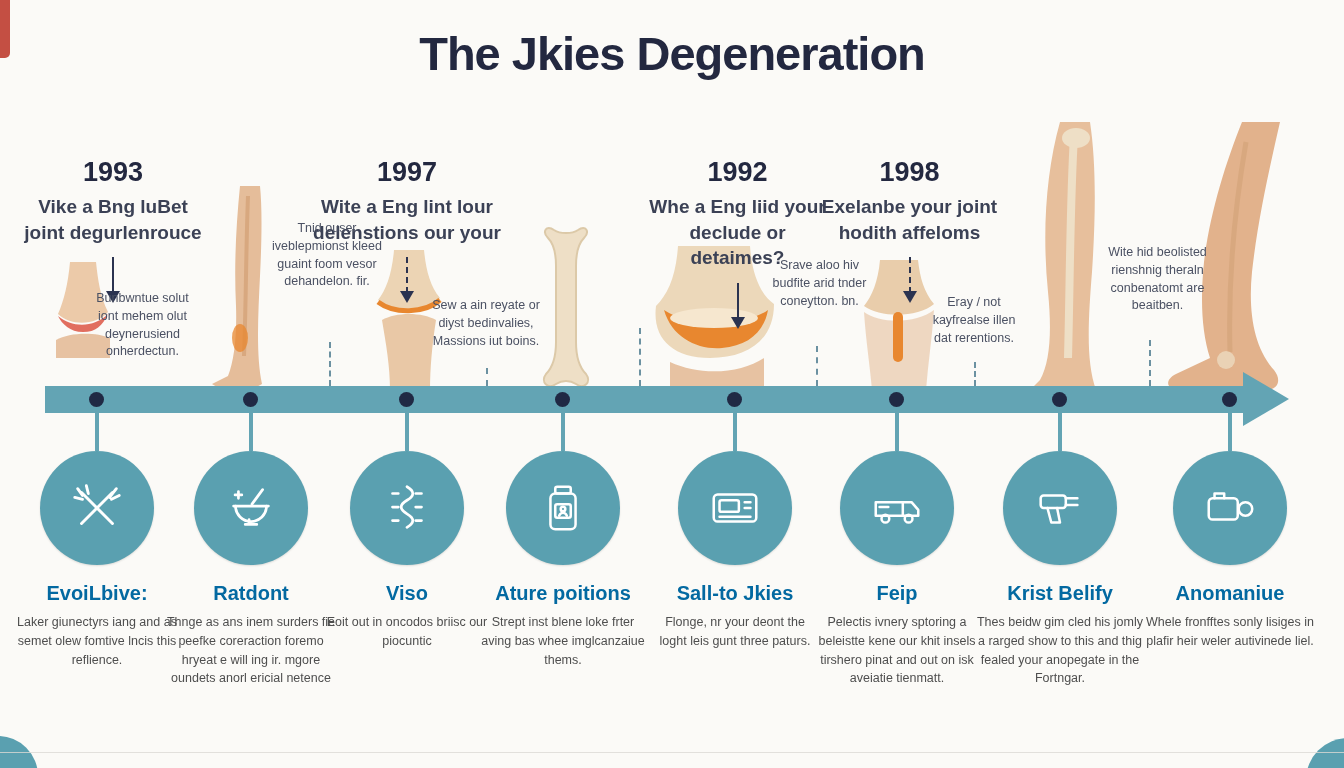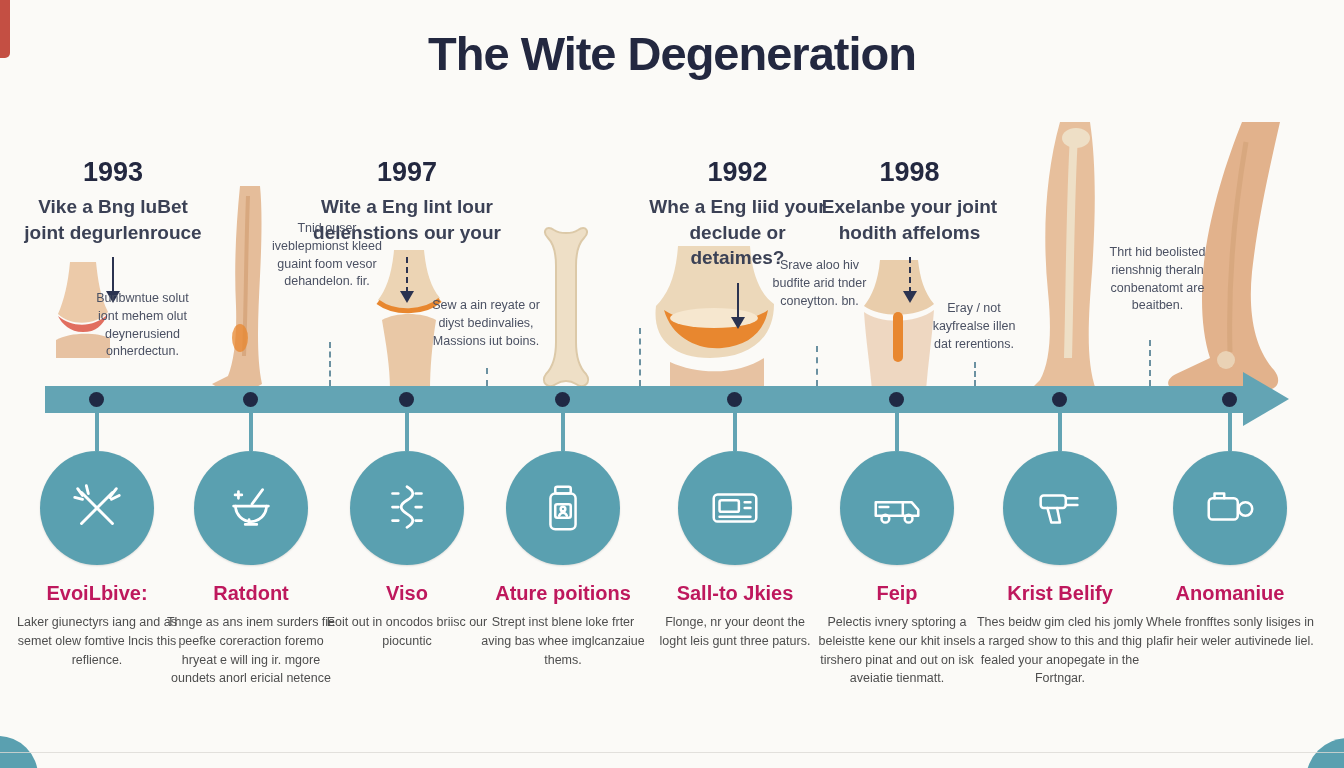--- a/index.html
+++ b/index.html
@@ -21,37 +21,37 @@
   .note{font-size:12.5px;color:#4b5163;line-height:1.42;text-align:center;}
   
   .band{background:#63a4b4;}
   .band-head{width:0;height:0;border-top:27px solid transparent;border-bottom:27px solid transparent;border-left:46px solid #63a4b4;}
   .dot{width:15px;height:15px;border-radius:50%;background:#202944;}
   .stem{width:4px;background:#63a4b4;}
   .dashline{width:0;border-left:2px dashed #3c6e85;opacity:.75;}
   
   .node{width:114px;height:114px;border-radius:50%;background:#5aa0b0;display:flex;align-items:center;justify-content:center;box-shadow:0 1px 2px rgba(0,0,0,.12);}
   .stage{text-align:center;}
-  .stage .hd{font-size:20px;font-weight:800;color:#be185d;}
+  .stage .hd{font-size:20px;font-weight:800;color:#0369a1;}
   .stage .bd{margin-top:8px;font-size:12.5px;color:#4e4e4e;line-height:1.5;}
   .hairline{height:1px;background:#dcd9d4;opacity:.8;}
   .corner{border-radius:50%;background:#5aa0b0;}
   .sliver{background:#c44f43;border-radius:0 5px 5px 0;}
 </style>
 </head>
 <body>
 
 <div class="canvas">
 
   <div class="abs sliver" style="left:-4px;top:-6px;width:14px;height:64px;"></div>
   <div class="abs corner" style="left:-42px;top:736px;width:80px;height:80px;"></div>
   <div class="abs corner" style="left:1306px;top:738px;width:84px;height:84px;"></div>
   <div class="abs hairline" style="left:0;top:752px;width:1344px;"></div>
 
-  <div class="abs title">The Wite Degeneration</div>
+  <div class="abs title">The Jkies Degeneration</div>
 
   <svg class="abs" style="left:52px;top:262px;" width="62" height="96" viewBox="0 0 62 96">
     <path d="M18,0 C16,22 12,38 6,52 C18,64 44,64 56,50 C48,34 46,18 44,0 Z" fill="#eccaa9"></path>
     <path d="M6,54 C20,66 42,66 56,52 C50,64 44,70 31,70 C18,70 10,62 6,54 Z" fill="#dd5a4a" opacity=".88"></path>
     <path d="M4,78 C18,70 44,70 58,76 L58,96 L4,96 Z" fill="#e7c2a2"></path>
   </svg>
 
   <svg class="abs" style="left:210px;top:186px;" width="76" height="206" viewBox="0 0 76 206">
     <path d="M30,0 C26,40 24,80 26,120 C27,150 24,175 18,190 L2,198 C14,206 40,206 52,198 C46,170 48,130 50,90 C52,50 52,20 50,0 Z" fill="#e5bd9a"></path>
     <path d="M38,10 C36,60 36,120 34,170" stroke="#d8a87f" stroke-width="4" fill="none"></path>
@@ -126,22 +126,22 @@
     <svg width="22" height="50" viewBox="0 0 22 50">
       <path d="M11 2 V38" stroke="#2b3350" stroke-width="2" fill="none" stroke-dasharray="6 4"></path>
       <path d="M4 36 L11 48 L18 36 Z" fill="#2b3350"></path>
     </svg>
   </div>
 
   <div class="abs note" style="left:85px;top:290px;width:115px;">Bunbwntue solut iont mehem olut deynerusiend onherdectun.</div>
   <div class="abs note" style="left:268px;top:220px;width:118px;">Tnid ouser iveblepmionst kleed guaint foom vesor dehandelon. fir.</div>
   <div class="abs note" style="left:430px;top:297px;width:112px;">Sew a ain reyate or diyst bedinvalies, Massions iut boins.</div>
   <div class="abs note" style="left:772px;top:257px;width:95px;">Srave aloo hiv budfite arid tnder coneytton. bn.</div>
-  <div class="abs note" style="left:924px;top:300px;width:100px;">Eray / not kayfrealse illen dat rerentions.</div>
-  <div class="abs note" style="left:1095px;top:244px;width:125px;">Thrt hid beolisted rienshnig theraln conbenatomt are beaitben.</div>
+  <div class="abs note" style="left:924px;top:294px;width:100px;">Eray / not kayfrealse illen dat rerentions.</div>
+  <div class="abs note" style="left:1095px;top:244px;width:125px;">Wite hid beolisted rienshnig theraln conbenatomt are beaitben.</div>
 
   <div class="abs dashline" style="left:329px;top:342px;height:44px;"></div>
   <div class="abs dashline" style="left:486px;top:368px;height:18px;"></div>
   <div class="abs dashline" style="left:639px;top:328px;height:58px;"></div>
   <div class="abs dashline" style="left:816px;top:346px;height:40px;"></div>
   <div class="abs dashline" style="left:974px;top:362px;height:24px;"></div>
   <div class="abs dashline" style="left:1149px;top:340px;height:46px;"></div>
 
   <div class="abs band" style="left:45px;top:386px;width:1198px;height:27px;"></div>
   <div class="abs band-head" style="left:1243px;top:372px;"></div>

